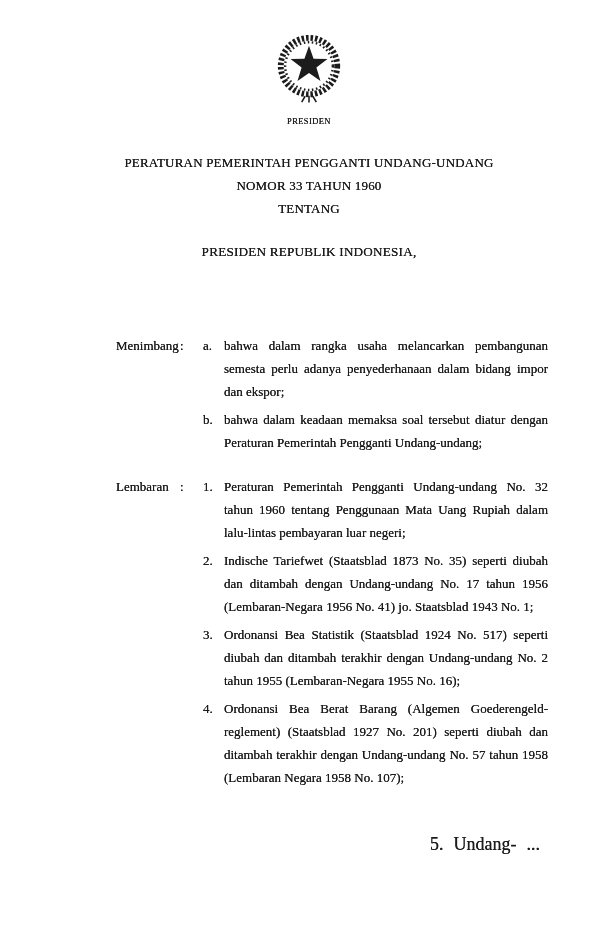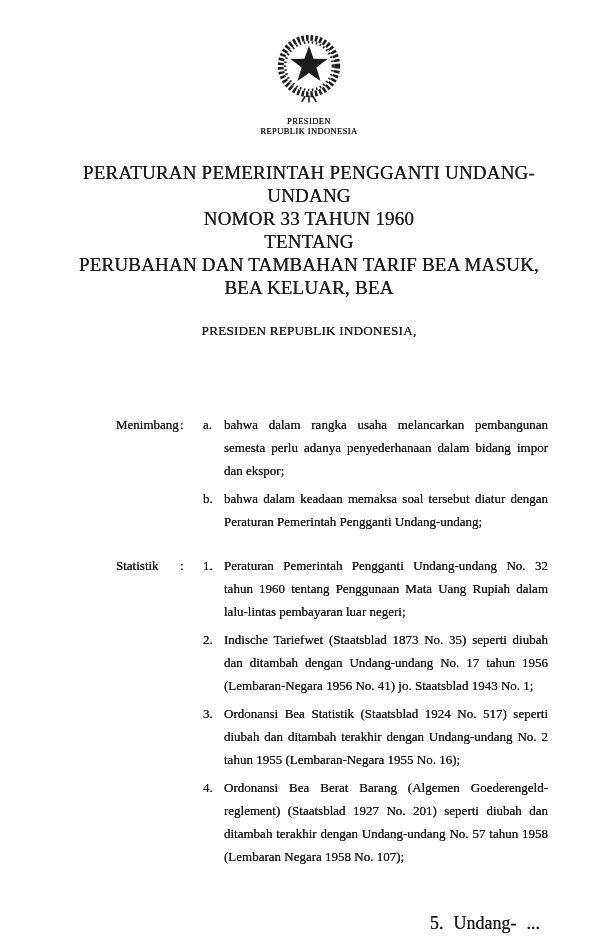--- a/index.html
+++ b/index.html
@@ -19,21 +19,21 @@
   .emblem { display: inline-block; }
   .letterhead-text {
     margin-top: 6px;
     font-size: 8.5px;
     line-height: 10px;
     letter-spacing: 0.4px;
   }
   .title-block {
     margin-top: 25px;
     text-align: center;
-    font-size: 19px;
+    font-size: 13px;
     line-height: 23px;
     letter-spacing: 0.2px;
   }
   .salutation {
     margin-top: 20px;
     text-align: center;
     font-size: 13.2px;
     line-height: 23px;
     letter-spacing: 0.2px;
   }
@@ -77,29 +77,27 @@
         <polygon fill="#1c1c1c" points="40,14 44.7,27.5 59,27.8 47.6,36.5 51.8,50.2 40,42 28.2,50.2 32.4,36.5 21,27.8 35.3,27.5"></polygon>
         <g stroke="#1c1c1c" stroke-width="1.6" fill="none">
           <path d="M36 66 l-3.5 6"></path>
           <path d="M40 65.5 l0 7"></path>
           <path d="M44 66 l3.5 6"></path>
         </g>
       </svg>
     </span>
     <div class="letterhead-text">
       <div>PRESIDEN</div>
-      <div>REPUBLIK INDONESIA</div>
     </div>
   </div>
 
   <div class="title-block">
     <div>PERATURAN PEMERINTAH PENGGANTI UNDANG-UNDANG</div>
     <div>NOMOR 33 TAHUN 1960</div>
     <div>TENTANG</div>
-    <div>PERUBAHAN DAN TAMBAHAN TARIF BEA MASUK, BEA KELUAR, BEA</div>
   </div>
 
   <div class="salutation">PRESIDEN REPUBLIK INDONESIA,</div>
 
   <div class="sections">
 
     <div class="section">
       <div class="section-label">Menimbang</div>
       <div class="section-colon">:</div>
       <div class="items">
@@ -108,21 +106,21 @@
           <div class="item-text">bahwa dalam rangka usaha melancarkan pembangunan semesta perlu adanya penyederhanaan dalam bidang impor dan ekspor;</div>
         </div>
         <div class="item">
           <div class="item-marker">b.</div>
           <div class="item-text">bahwa dalam keadaan memaksa soal tersebut diatur dengan Peraturan Pemerintah Pengganti Undang-undang;</div>
         </div>
       </div>
     </div>
 
     <div class="section">
-      <div class="section-label">Statistik</div>
+      <div class="section-label">Lembaran</div>
       <div class="section-colon">:</div>
       <div class="items">
         <div class="item">
           <div class="item-marker">1.</div>
           <div class="item-text">Peraturan Pemerintah Pengganti Undang-undang No. 32 tahun 1960 tentang Penggunaan Mata Uang Rupiah dalam lalu-lintas pembayaran luar negeri;</div>
         </div>
         <div class="item">
           <div class="item-marker">2.</div>
           <div class="item-text">Indische Tariefwet (Staatsblad 1873 No. 35) seperti diubah dan ditambah dengan Undang-undang No. 17 tahun 1956 (Lembaran-Negara 1956 No. 41) jo. Staatsblad 1943 No. 1;</div>
         </div>

